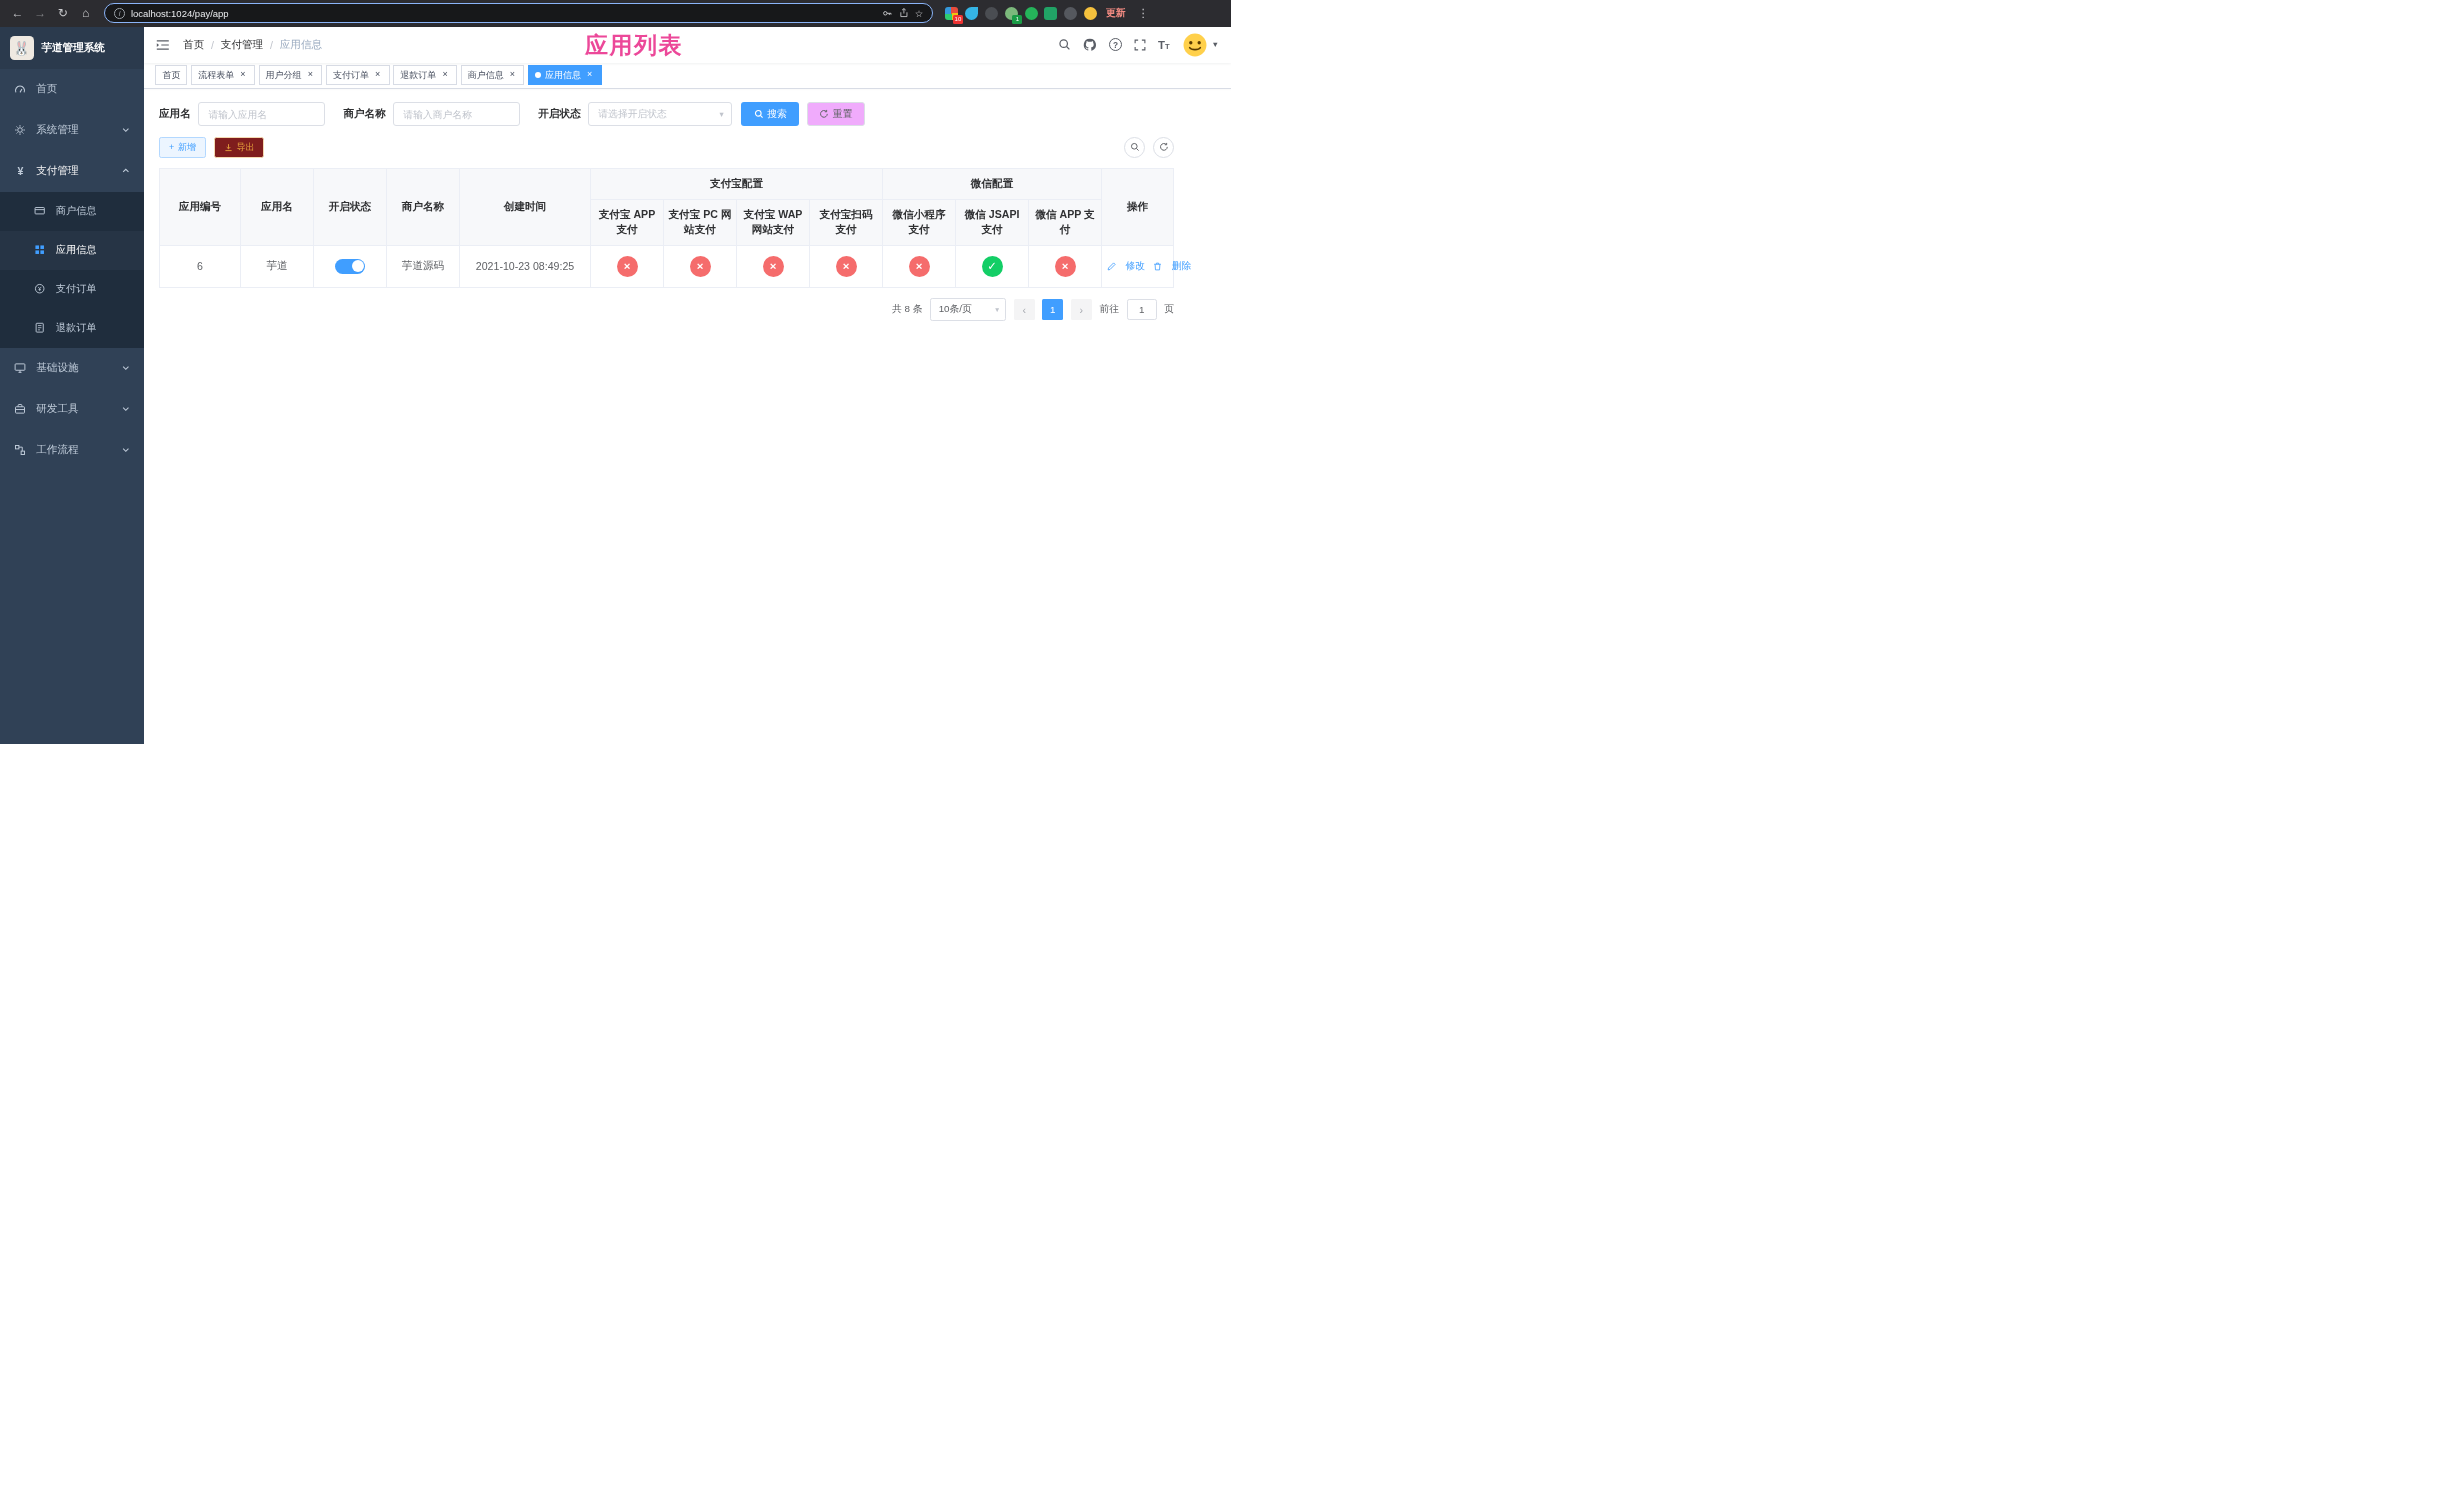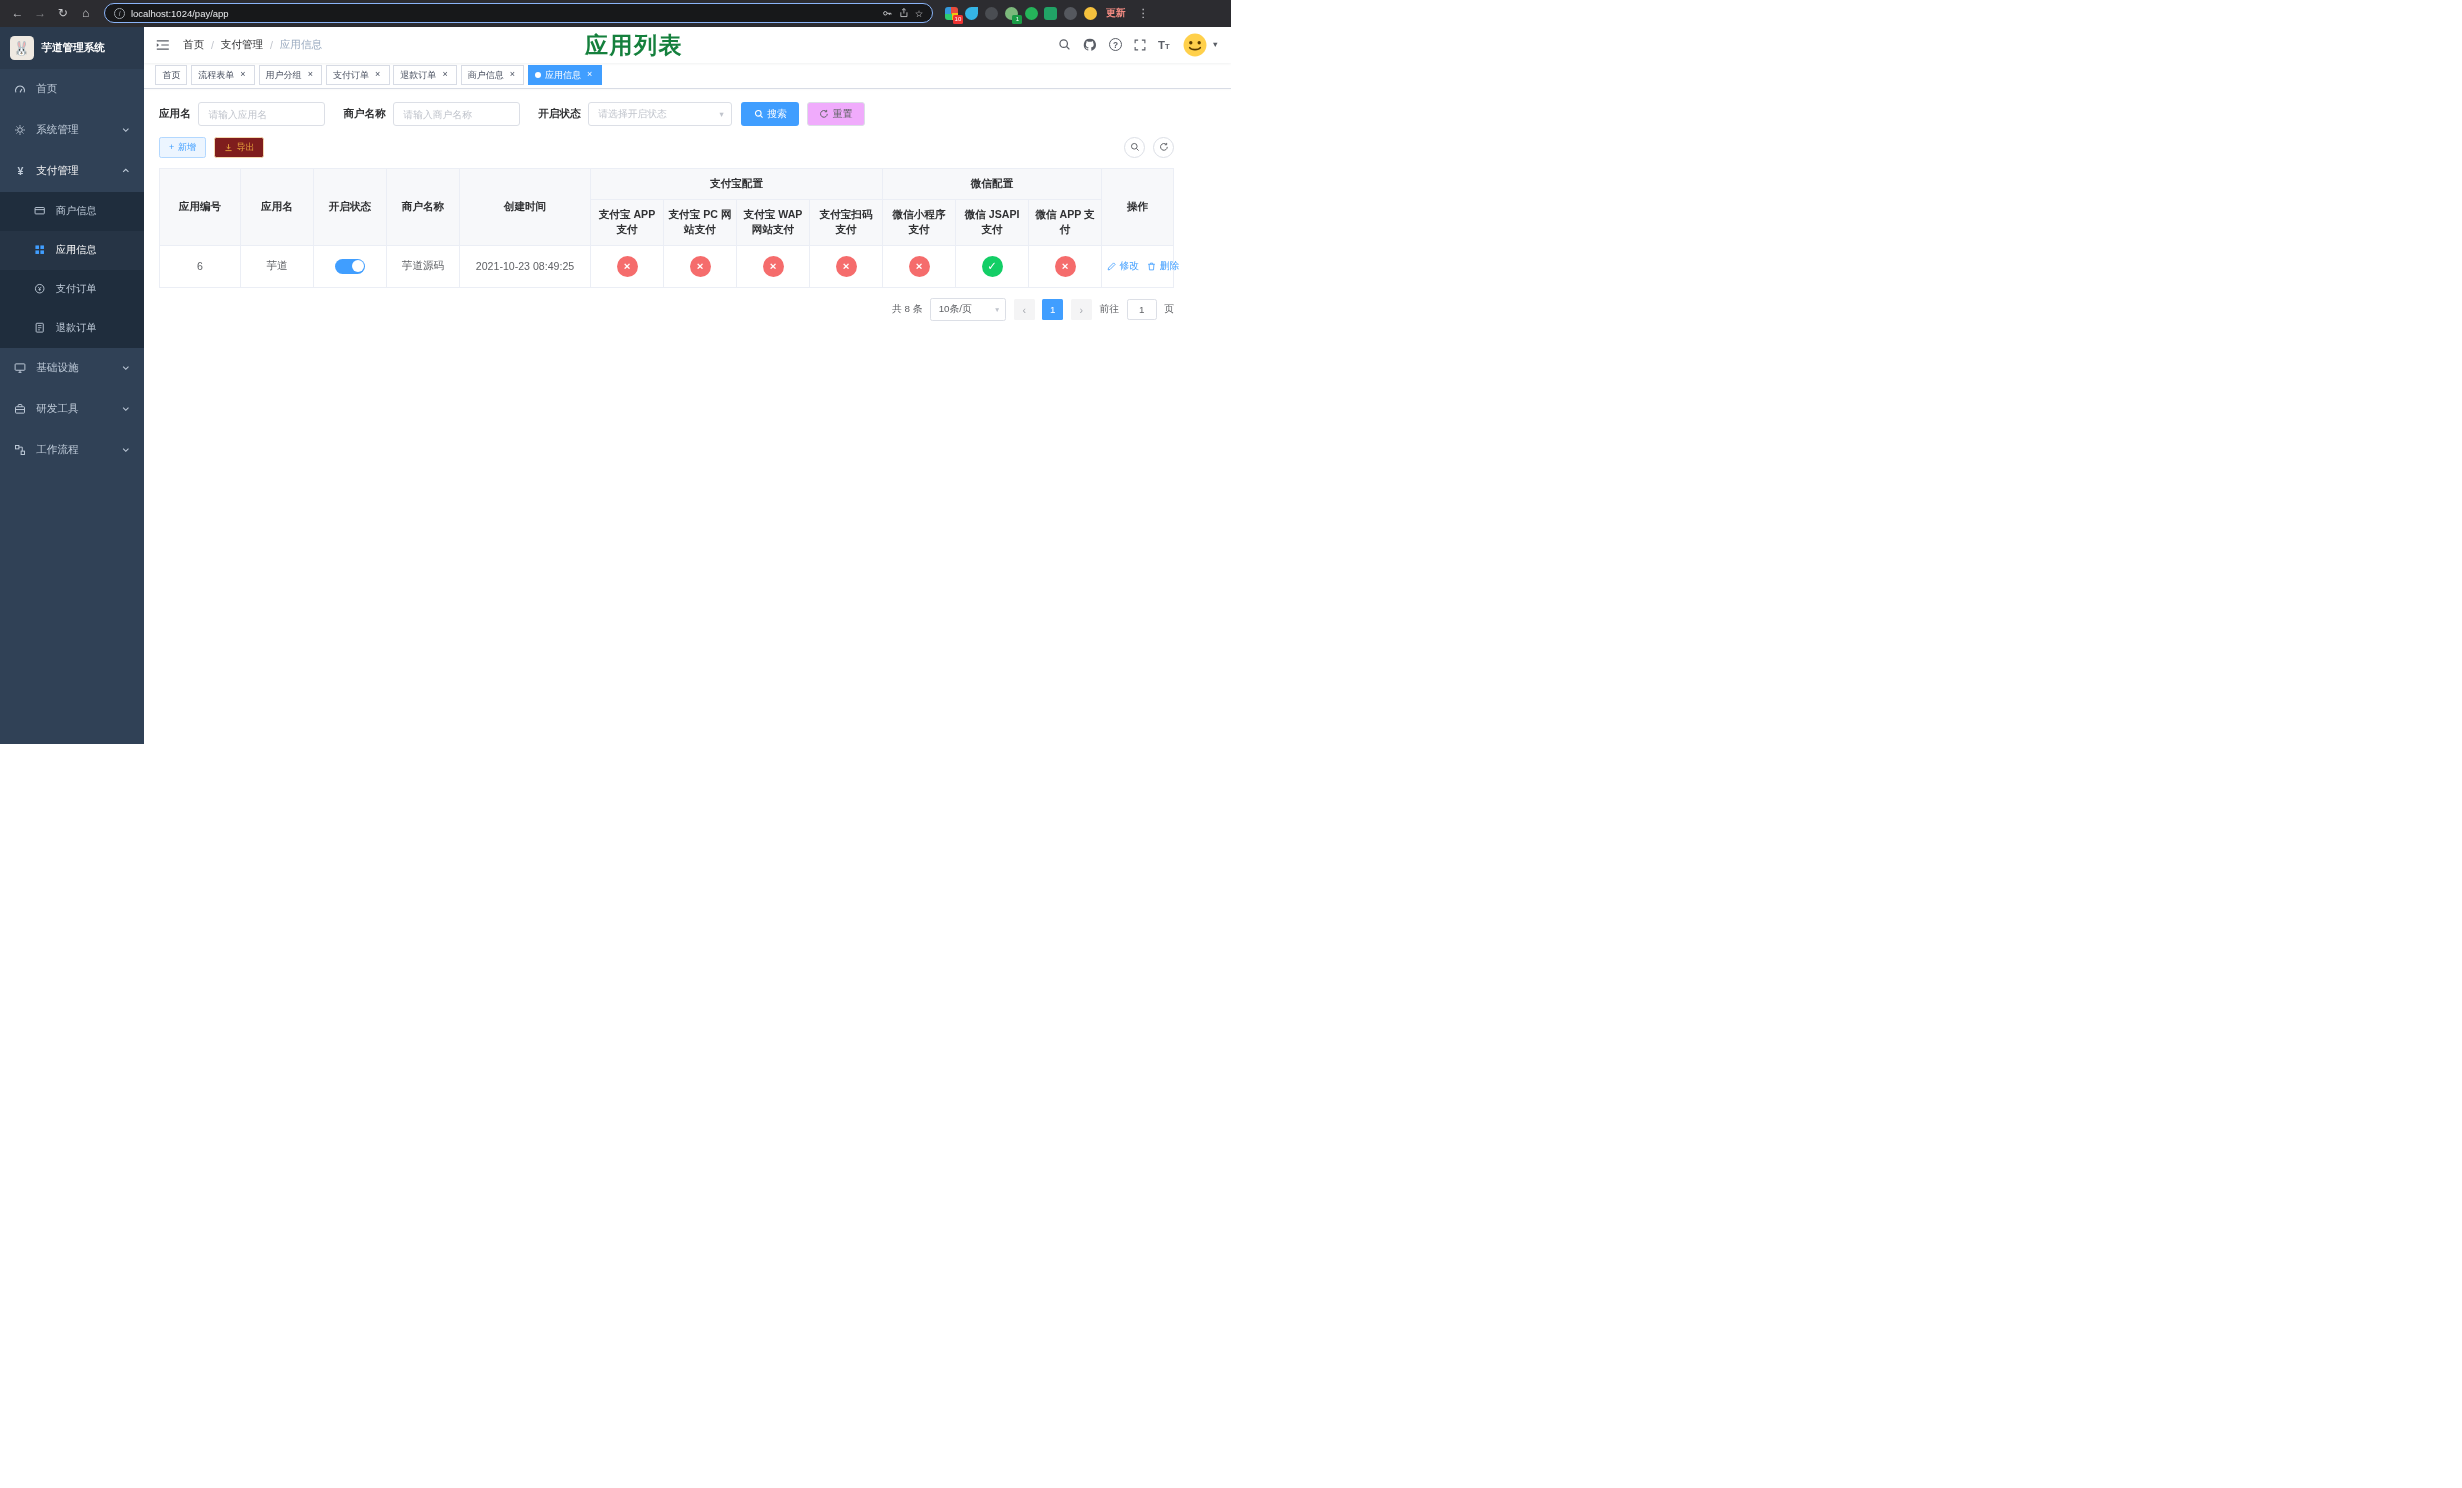--- a/index.html
+++ b/index.html
@@ -43,21 +43,21 @@
 
   
   .main{flex:1;background:#fff;position:relative;display:flex;flex-direction:column}
 
   .navbar{height:36px;display:flex;align-items:center;padding:0 12px;position:relative;background:#fff;box-shadow:0 0.8px 3px rgba(0,21,41,.08);z-index:2}
   .hamburger{color:#5a5e66;cursor:pointer;margin-right:1.5px;display:flex;align-items:center}
   .breadcrumb{margin-left:12px;display:flex;align-items:center;font-size:10.6px;color:#303133}
   .breadcrumb .sep{color:#c0c4cc;margin:0 6.8px}
   .breadcrumb .crumb{cursor:pointer}
   .breadcrumb .crumb.current{color:#97a8be;cursor:default}
-  .overlay-title{position:absolute;left:441px;top:50%;transform:translateY(-50%);color:#15803d;font-size:23px;font-weight:bold;letter-spacing:1.5px;pointer-events:none}
+  .overlay-title{position:absolute;left:441px;top:50%;transform:translateY(-50%);color:#ec4899;font-size:23px;font-weight:bold;letter-spacing:1.5px;pointer-events:none}
   .nav-right{margin-left:auto;display:flex;align-items:center;gap:12px;color:#5a5e66}
   .nav-ic{cursor:pointer;display:flex;align-items:center;justify-content:center;color:#5a5e66}
   .help-circle{width:13px;height:13px;border:1.1px solid #5a5e66;border-radius:50%;font-size:8.3px;font-weight:bold;display:flex;align-items:center;justify-content:center}
   .fontsize-ic{font-weight:bold;font-size:11.4px;display:flex;align-items:baseline}
   .fontsize-ic .small{font-size:7.6px}
   .avatar-wrap{display:flex;align-items:center;gap:3.8px;cursor:pointer}
   .caret{color:#5a5e66;font-size:7.6px}
 
   .tabbar{height:26px;border-bottom:0.8px solid #d8dce5;display:flex;align-items:center;padding:0 11.4px;gap:3.8px;background:#fff;box-shadow:0 0.8px 2.3px rgba(0,0,0,.04)}
   .tab{height:19.7px;border:0.8px solid #d8dce5;background:#fff;padding:0 6px;font-size:9px;color:#495060;display:inline-flex;align-items:center;gap:3.8px;cursor:pointer;white-space:nowrap}
@@ -93,21 +93,21 @@
   th{background:#f7f8fa;color:#303133;font-weight:bold;padding:6.8px 4.5px;line-height:1.5}
   td{padding:9.8px 4.5px;background:#fff}
   .toggle{width:30px;height:15px;border-radius:7.6px;background:#dcdfe6;position:relative;display:inline-block;cursor:pointer;vertical-align:middle}
   .toggle.on{background:#409eff}
   .toggle .knob{position:absolute;top:1.5px;left:1.5px;width:12px;height:12px;border-radius:50%;background:#fff}
   .toggle.on .knob{left:16.7px}
   .status-circle{width:21px;height:21px;border-radius:50%;display:inline-flex;align-items:center;justify-content:center;color:#fff;font-size:11.4px;font-weight:bold}
   .status-circle.no{background:#f56c6c}
   .status-circle.ok{background:#13ce66}
   .actions{display:inline-flex;gap:7.6px;font-size:9.8px}
-  .action-link{color:#409eff;cursor:pointer;display:inline-flex;align-items:center;gap:4px;text-decoration:none;white-space:nowrap}
+  .action-link{color:#409eff;cursor:pointer;display:inline-flex;align-items:center;gap:10px;text-decoration:none;white-space:nowrap}
 
   .pagination{display:flex;align-items:center;justify-content:flex-end;gap:7.6px;margin-top:10.6px;font-size:9.8px;color:#606266}
   .page-size{width:76px;height:23px;border:0.8px solid #dcdfe6;border-radius:2.3px;display:flex;align-items:center;justify-content:space-between;padding:0 6px 0 7.6px;color:#606266;cursor:pointer;background:#fff}
   .page-size .sel-caret{color:#c0c4cc;font-size:7.6px}
   .pg-btn{width:21px;height:21px;border-radius:1.5px;background:#f4f4f5;color:#a8abb2;display:flex;align-items:center;justify-content:center;font-size:10.6px;cursor:pointer}
   .pg-num{width:21px;height:21px;border-radius:1.5px;display:flex;align-items:center;justify-content:center;cursor:pointer}
   .pg-num.active{background:#409eff;color:#fff}
   .goto-input{width:30px;height:21px;border:0.8px solid #dcdfe6;border-radius:2.3px;text-align:center;font-size:9.8px;color:#606266;outline:none;font-family:inherit}
 </style>
 </head>

